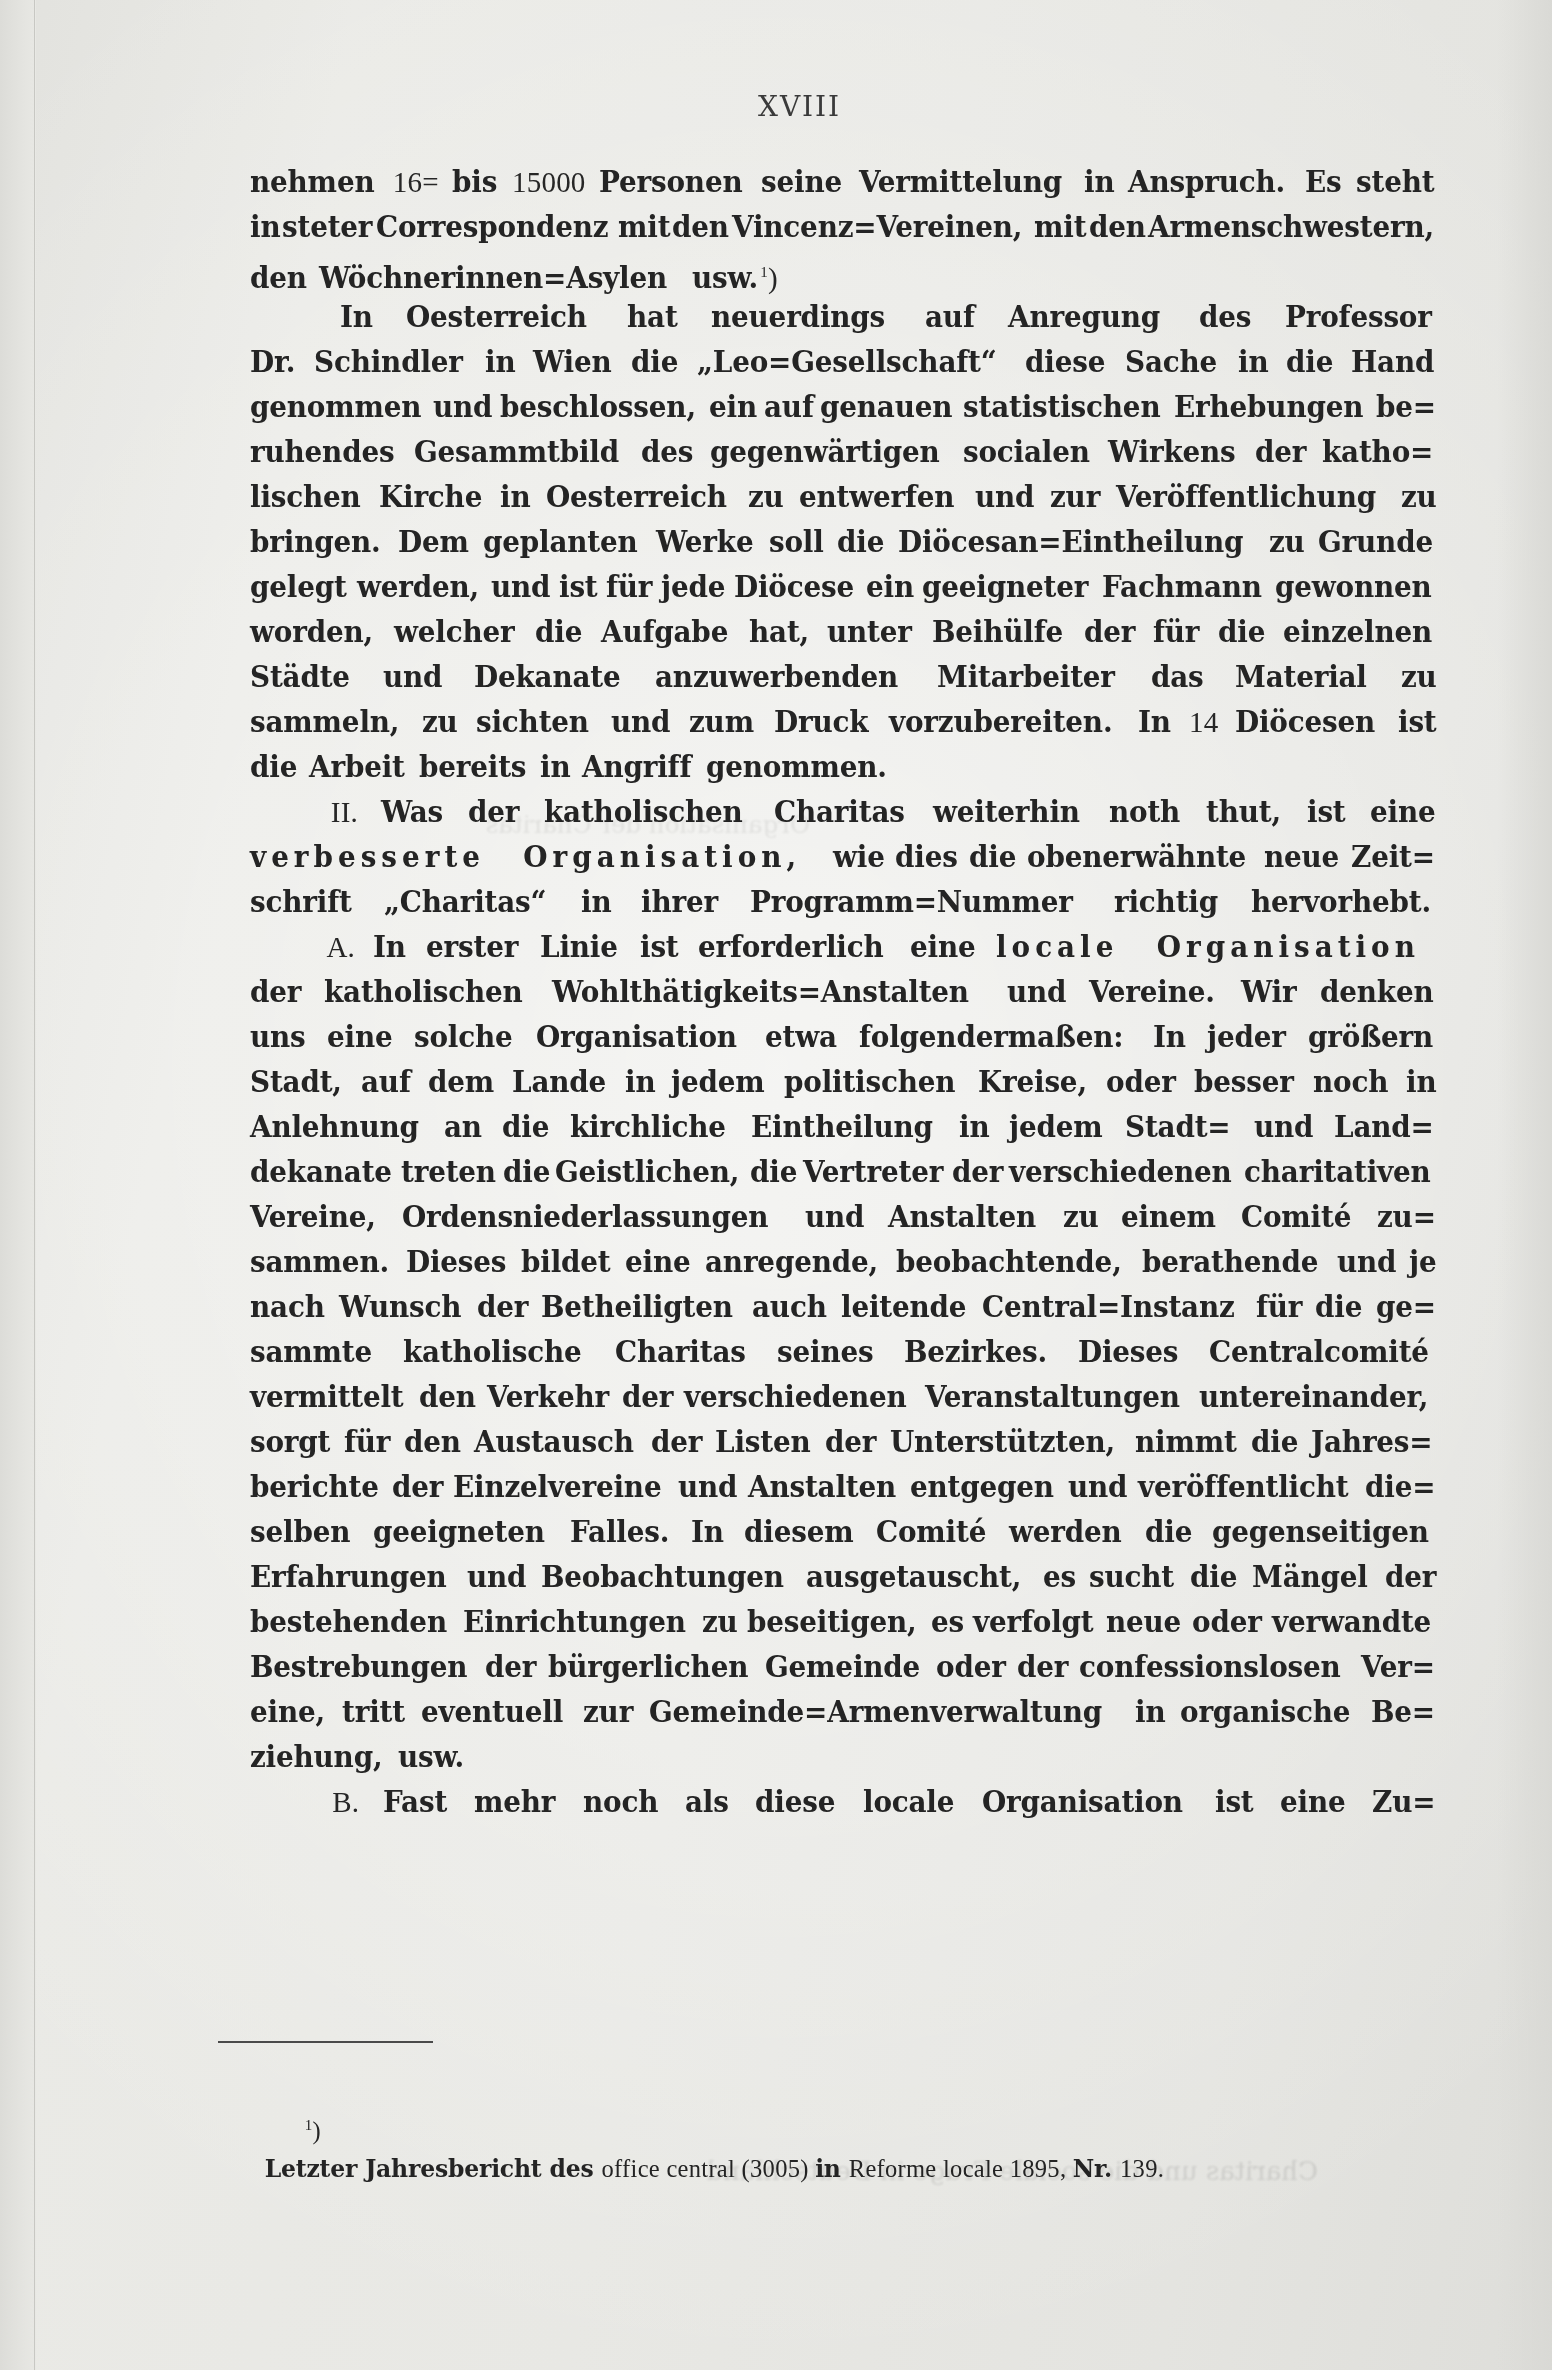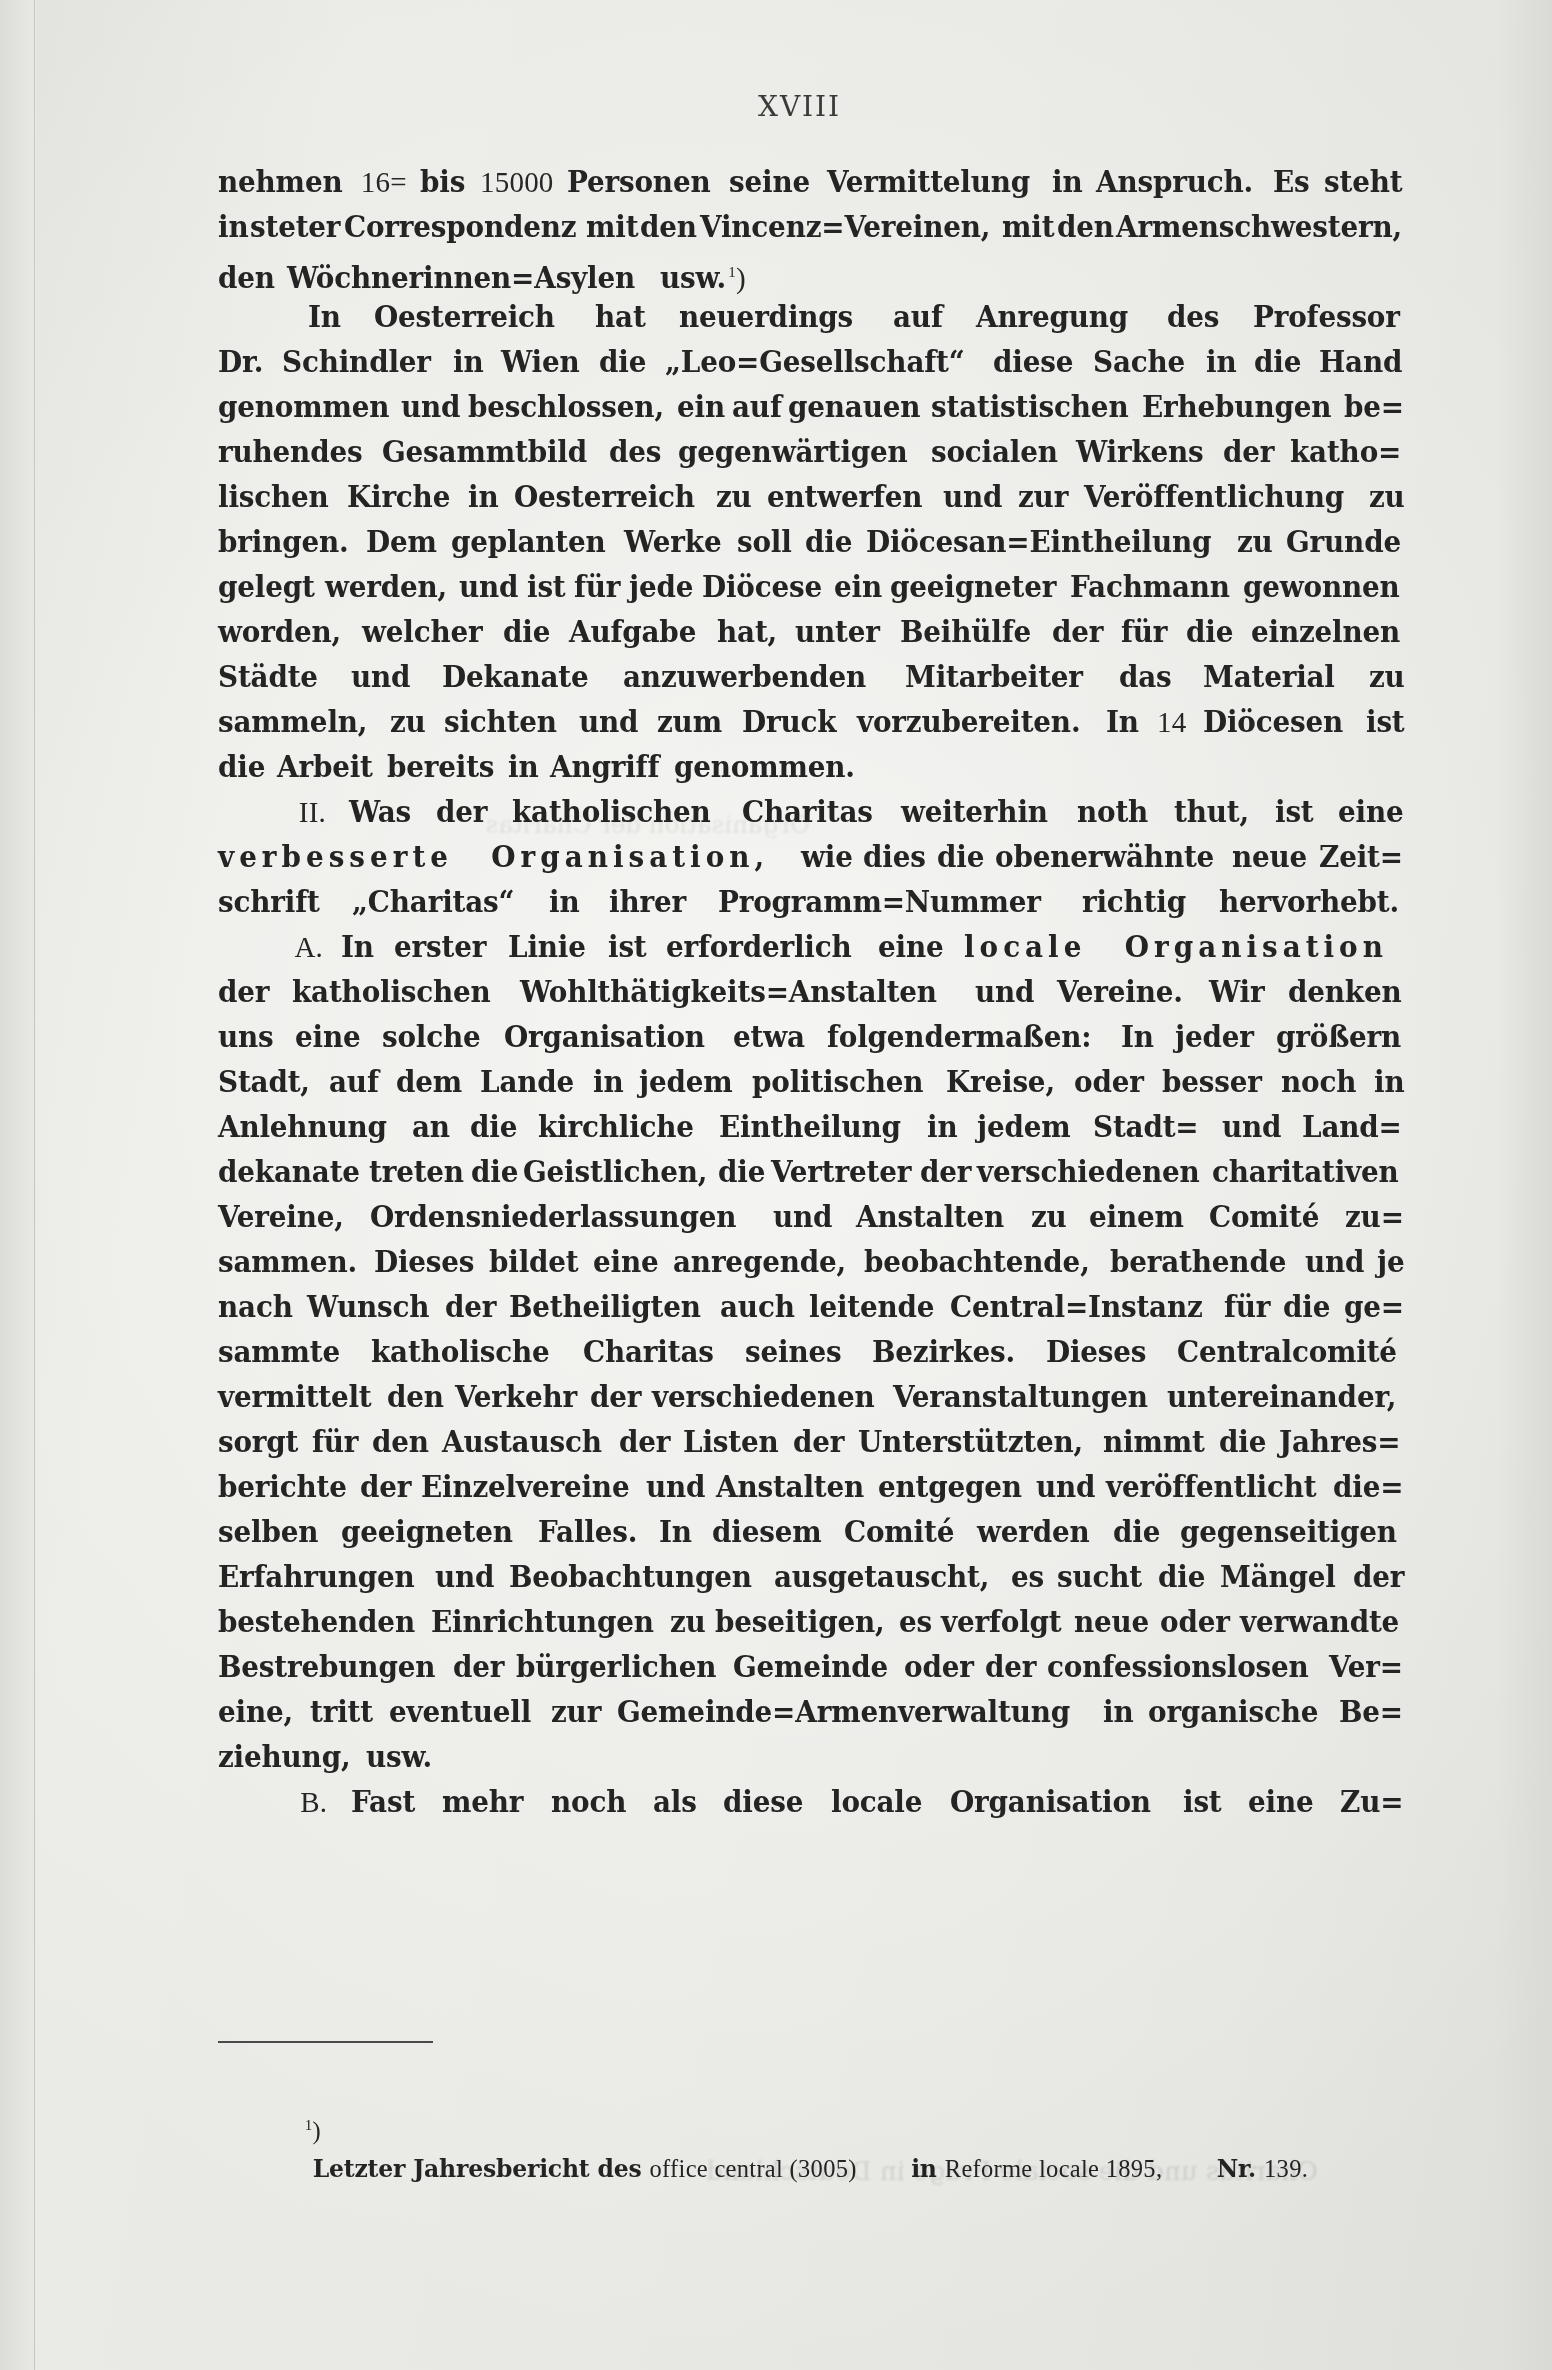--- a/index.html
+++ b/index.html
@@ -71,20 +71,21 @@
   
   .line {
     display: flex;
     width: 100%;
     height: 45px;
     align-items: baseline;
     font-size: 31px;
     line-height: 45px;
     white-space: pre;
     color: #262626;
+    margin-left: 32px;
   }
   .line.j { justify-content: space-between; }
   .line.l { justify-content: flex-start; }
 
   .line .w { display: inline-block; }
 
   
   .fr {
     font-family: "DejaVu Serif", "Liberation Serif", serif;
     font-weight: 700;
@@ -127,21 +128,20 @@
     font-size: 24.5px;
     line-height: 38px;
     color: #242424;
   }
   .footnote .fn-line { white-space: pre; }
   .fn-fr {
     font-family: "DejaVu Serif", "Liberation Serif", serif;
     font-weight: 700;
     font-size: 23.5px;
     letter-spacing: -0.2px;
-    margin-left: 48px;
   }
   .fn-ro {
     font-family: "Liberation Serif", "DejaVu Serif", serif;
     font-weight: 400;
     font-size: 24.5px;
     letter-spacing: 0.3px;
   }
   sup.fnmark {
     font-size: 15px;
     vertical-align: super;

